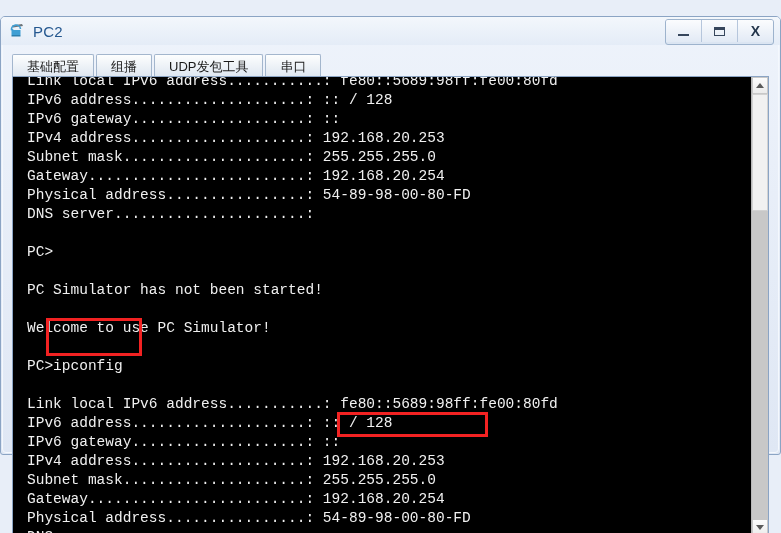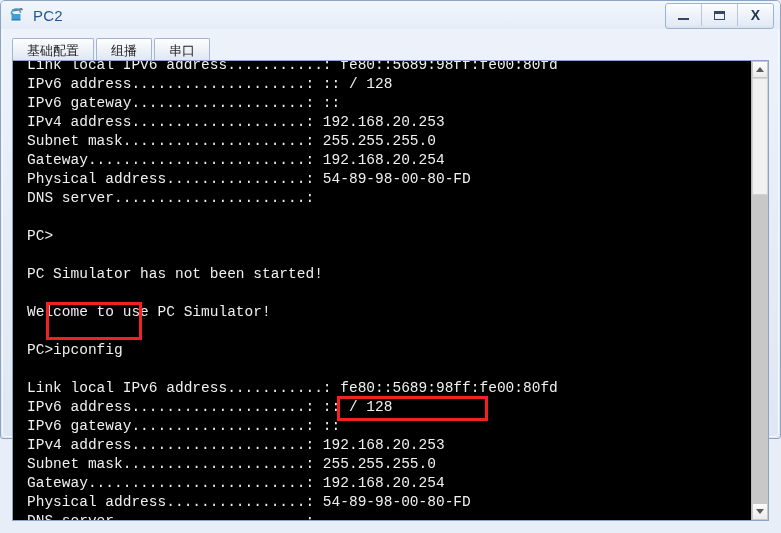--- a/index.html
+++ b/index.html
@@ -4,21 +4,21 @@
 <style>
   html,body{margin:0;padding:0;}
   body{
     width:781px;height:533px;overflow:hidden;
     font-family:"Liberation Sans", sans-serif;
     background:#e8eef8;
   }
 
   
   .window{
-    position:absolute;left:0;top:0;width:781px;height:439px;
+    position:absolute;left:0;top:16px;width:781px;height:439px;
     box-sizing:border-box;
     background:linear-gradient(#eef3fb,#dfe7f4);
     border:1px solid #8ba4c4;
     border-radius:5px 5px 3px 3px;
   }
   .win-inner-glow{
     position:absolute;left:1px;top:1px;right:1px;bottom:1px;
     border:1px solid #f4f8fd;border-radius:4px;pointer-events:none;
   }
 
@@ -169,20 +169,23 @@
   </div>
 
   <div class="tabstrip">
     <div class="tab">
       <span>基础配置</span>
     </div>
     <div class="tab">
       <span>组播</span>
     </div>
     <div class="tab">
+      <span>UDP发包工具</span>
+    </div>
+    <div class="tab">
       <span>串口</span>
     </div>
   </div>
 
   <div class="term-wrap">
     <div class="term">
       <pre class="term-text">Link local IPv6 address...........: fe80::5689:98ff:fe00:80fd
 IPv6 address....................: :: / 128
 IPv6 gateway....................: ::
 IPv4 address....................: 192.168.20.253

